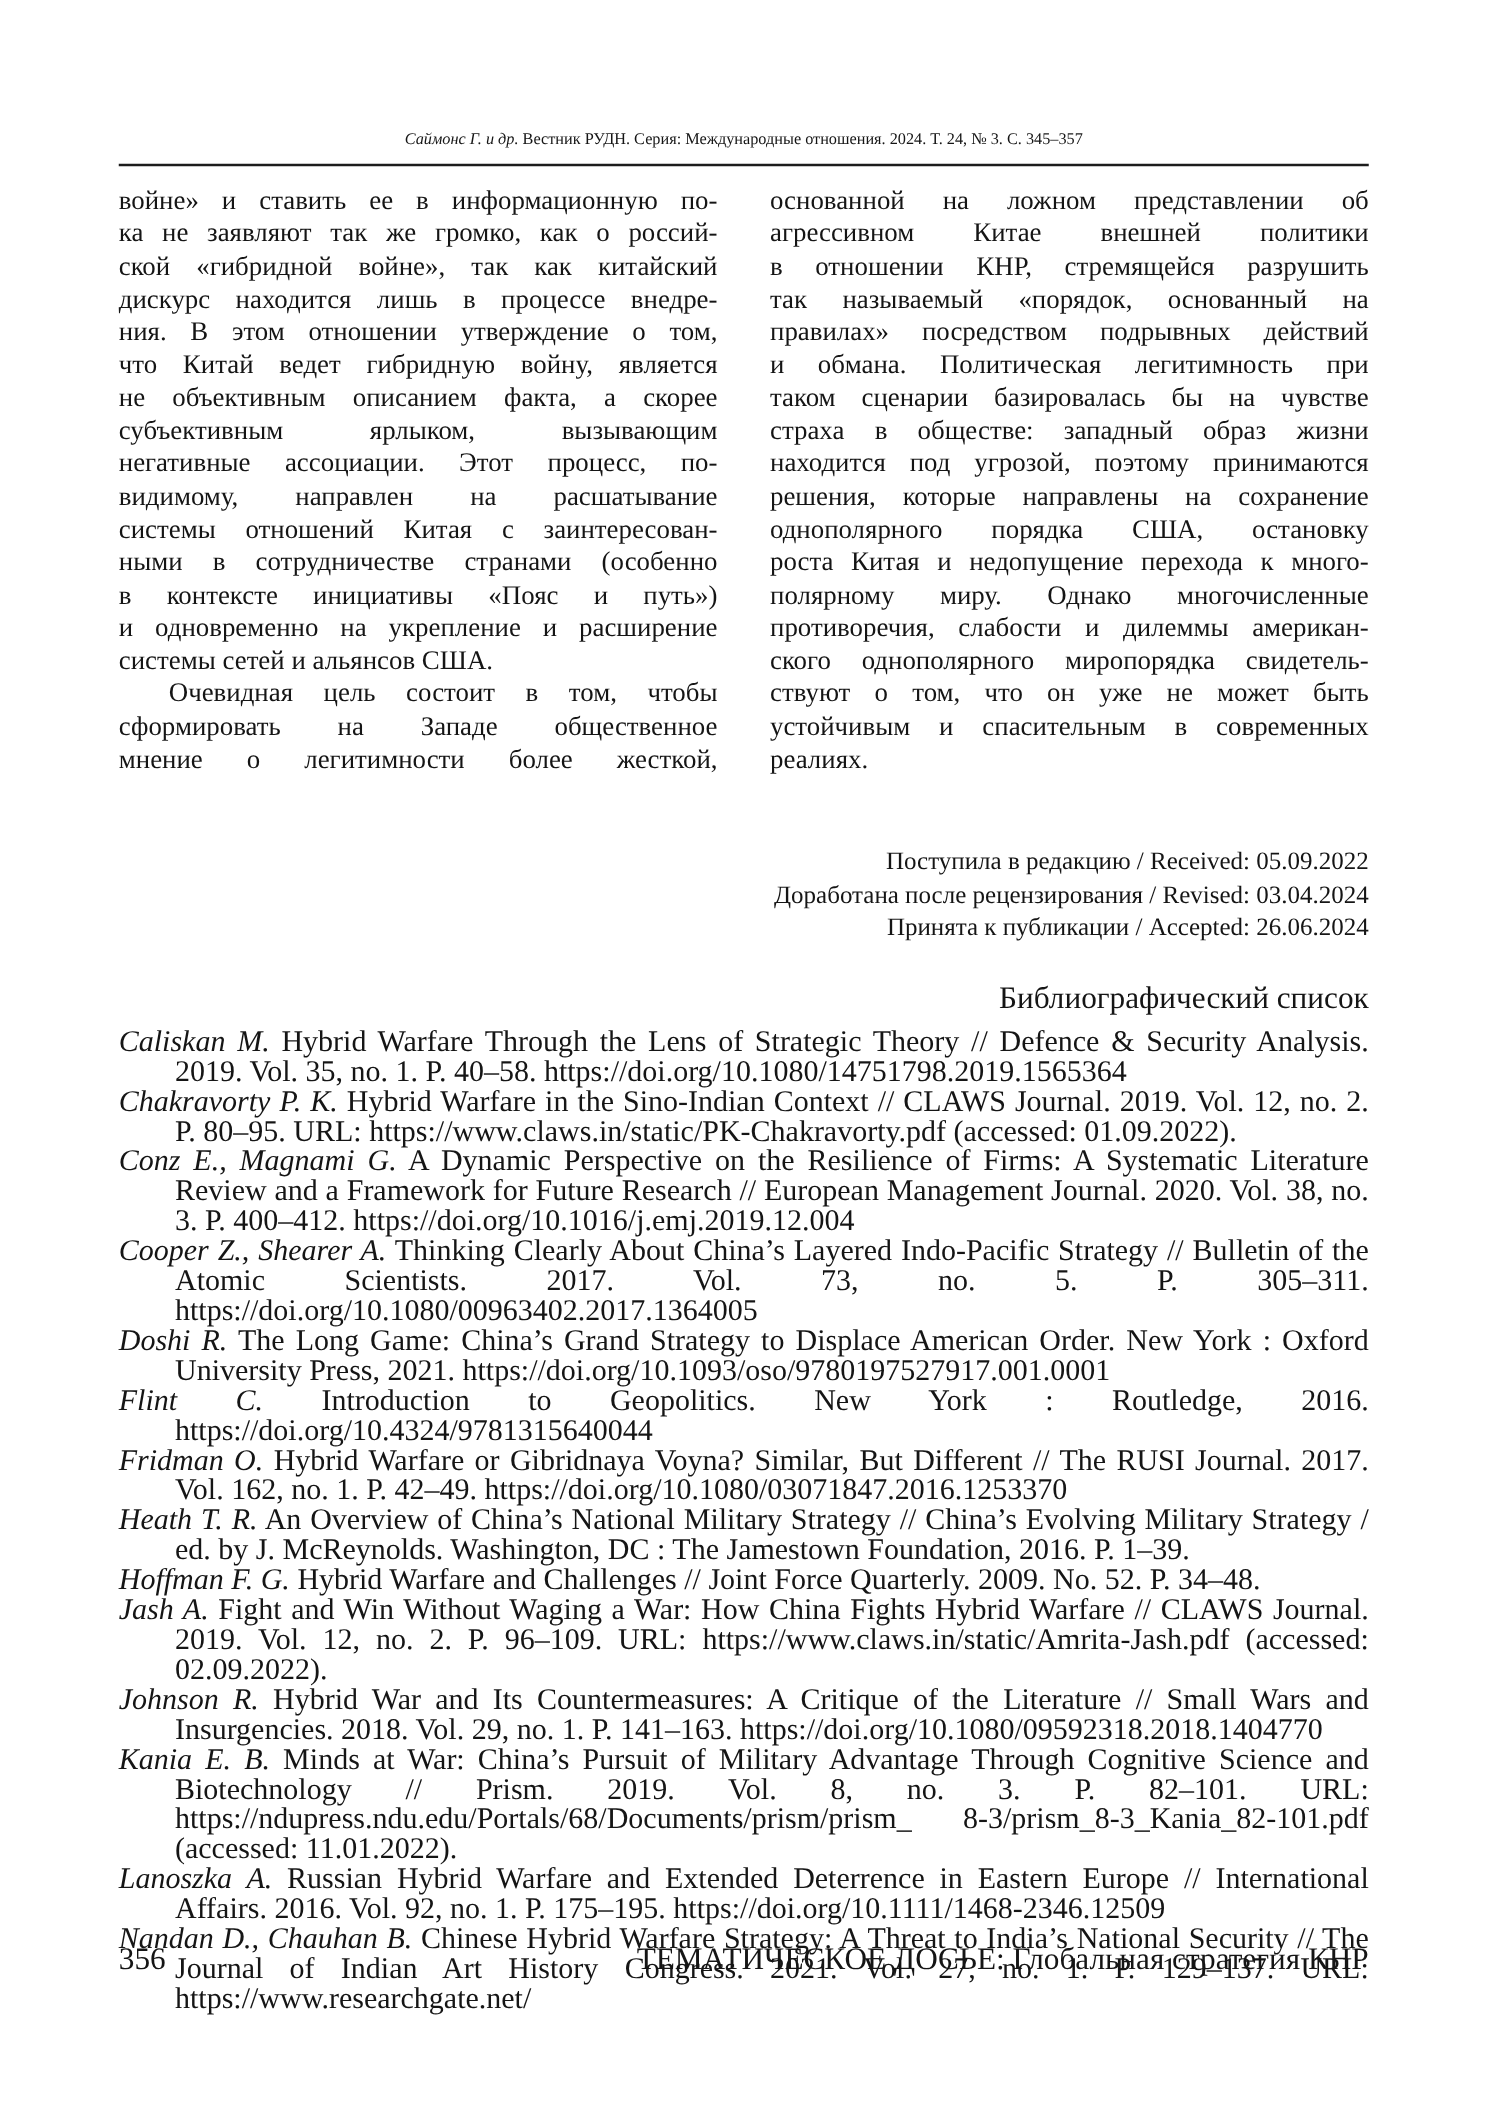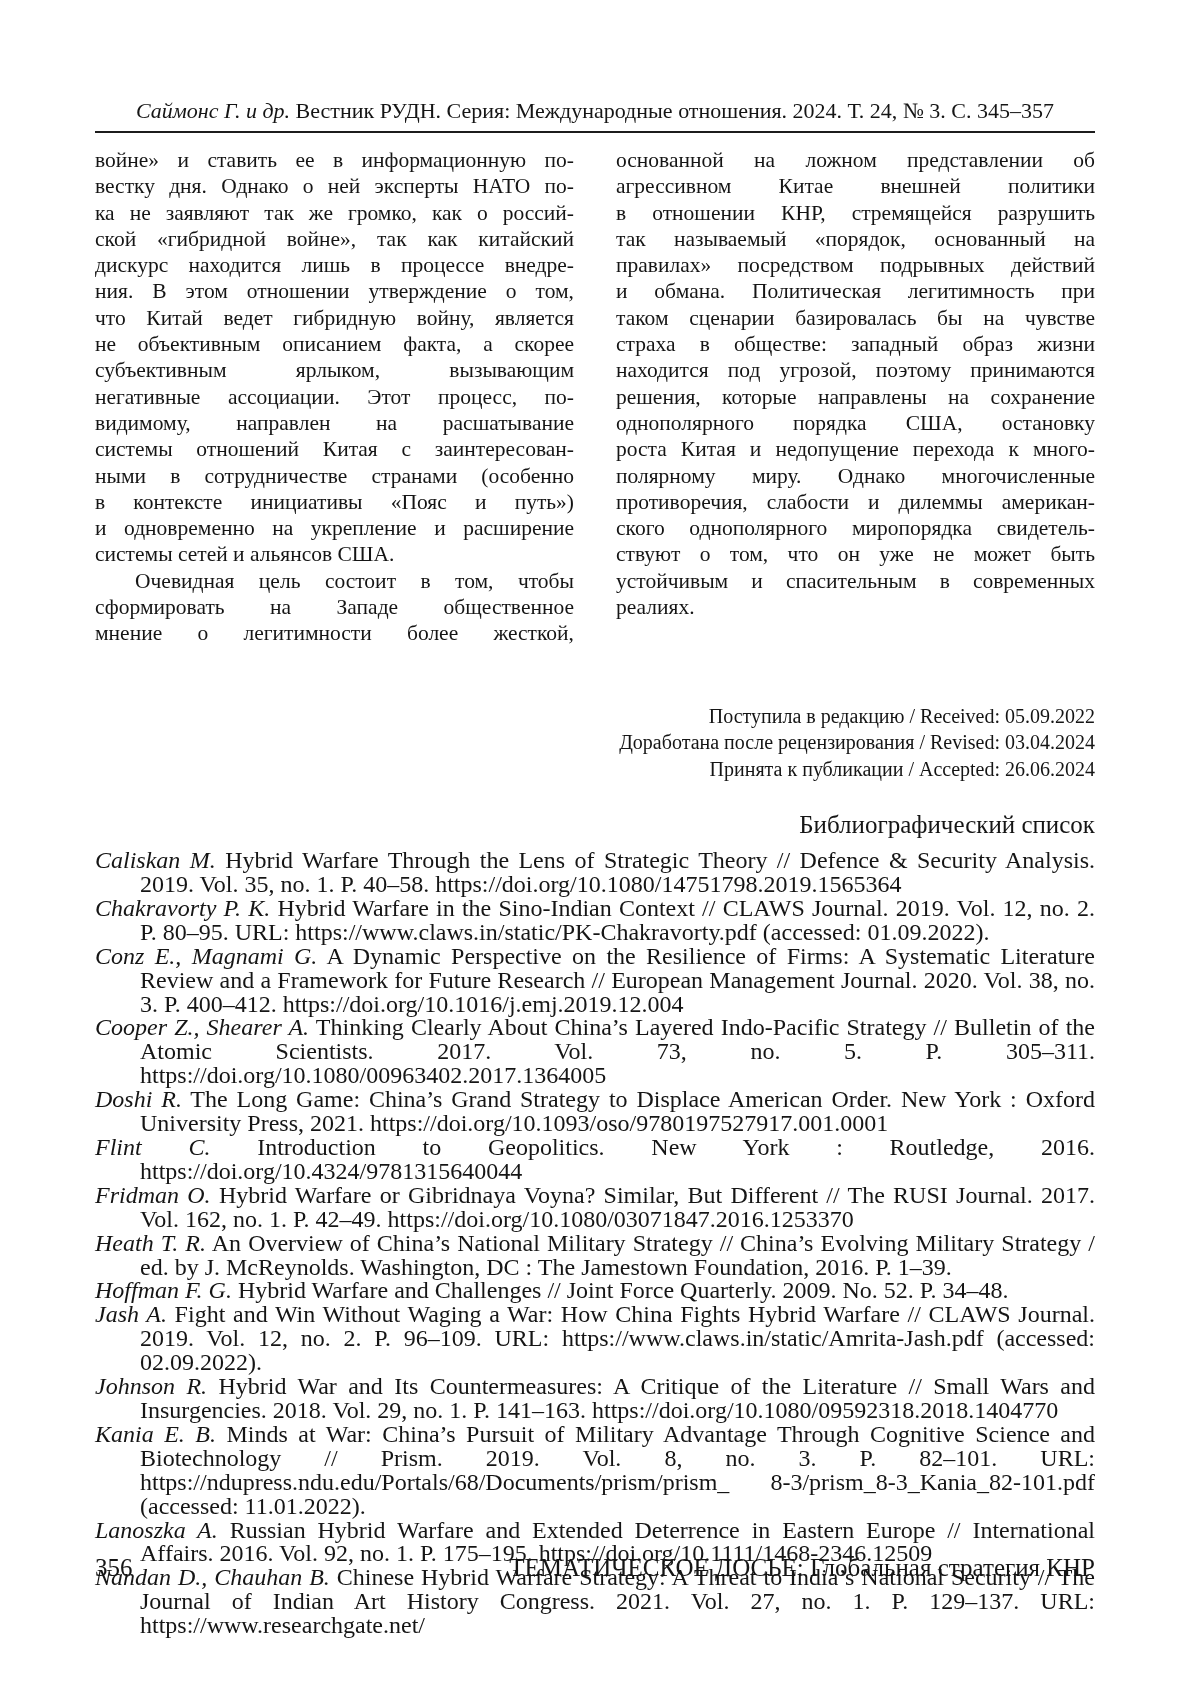--- a/index.html
+++ b/index.html
@@ -7,21 +7,21 @@
     position:relative;
     width:1200px; height:1698px;
     margin:0 auto;
     background:#ffffff;
     color:#151515;
     font-family:"Liberation Serif","DejaVu Serif",serif;
     overflow:hidden;
   }
   .content { position:absolute; left:95px; top:100px; width:1000px; }
 
-  .running-header { text-align:center; font-size:22px; line-height:22px; white-space:nowrap; }
+  .running-header { text-align:center; font-size:13px; line-height:22px; white-space:nowrap; }
   .running-header .it { font-style:italic; }
   .header-rule { border:none; border-top:2.5px solid #1c1c1c; margin:9px 0 0 0; }
 
   .columns { display:flex; gap:42px; margin-top:14px; }
   .col { width:487px; font-size:21.5px; line-height:26.3px; }
   .line { text-align:justify; text-align-last:justify; }
   .line.flush { text-align-last:left; }
   .line.indent { text-indent:40px; }
 
   .dates { margin-top:56px; text-align:right; font-size:20px; line-height:26.5px;font-family:Liberation Serif, serif; }
@@ -47,21 +47,20 @@
     <div class="running-header">
       <span class="it">Саймонс Г. и др.</span>
       <span> </span>
       <span>Вестник РУДН. Серия: Международные отношения. 2024. Т. 24, № 3. С. 345–357</span>
     </div>
     <hr class="header-rule">
 
     <div class="columns">
       <section class="col" id="left-col">
           <div class="line">войне» и ставить ее в информационную по-</div>
-          <div class="line">вестку дня. Однако о ней эксперты НАТО по-</div>
           <div class="line">ка не заявляют так же громко, как о россий-</div>
           <div class="line">ской «гибридной войне», так как китайский</div>
           <div class="line">дискурс находится лишь в процессе внедре-</div>
           <div class="line">ния. В этом отношении утверждение о том,</div>
           <div class="line">что Китай ведет гибридную войну, является</div>
           <div class="line">не объективным описанием факта, а скорее</div>
           <div class="line">субъективным ярлыком, вызывающим</div>
           <div class="line">негативные ассоциации. Этот процесс, по-</div>
           <div class="line">видимому, направлен на расшатывание</div>
           <div class="line">системы отношений Китая с заинтересован-</div>

